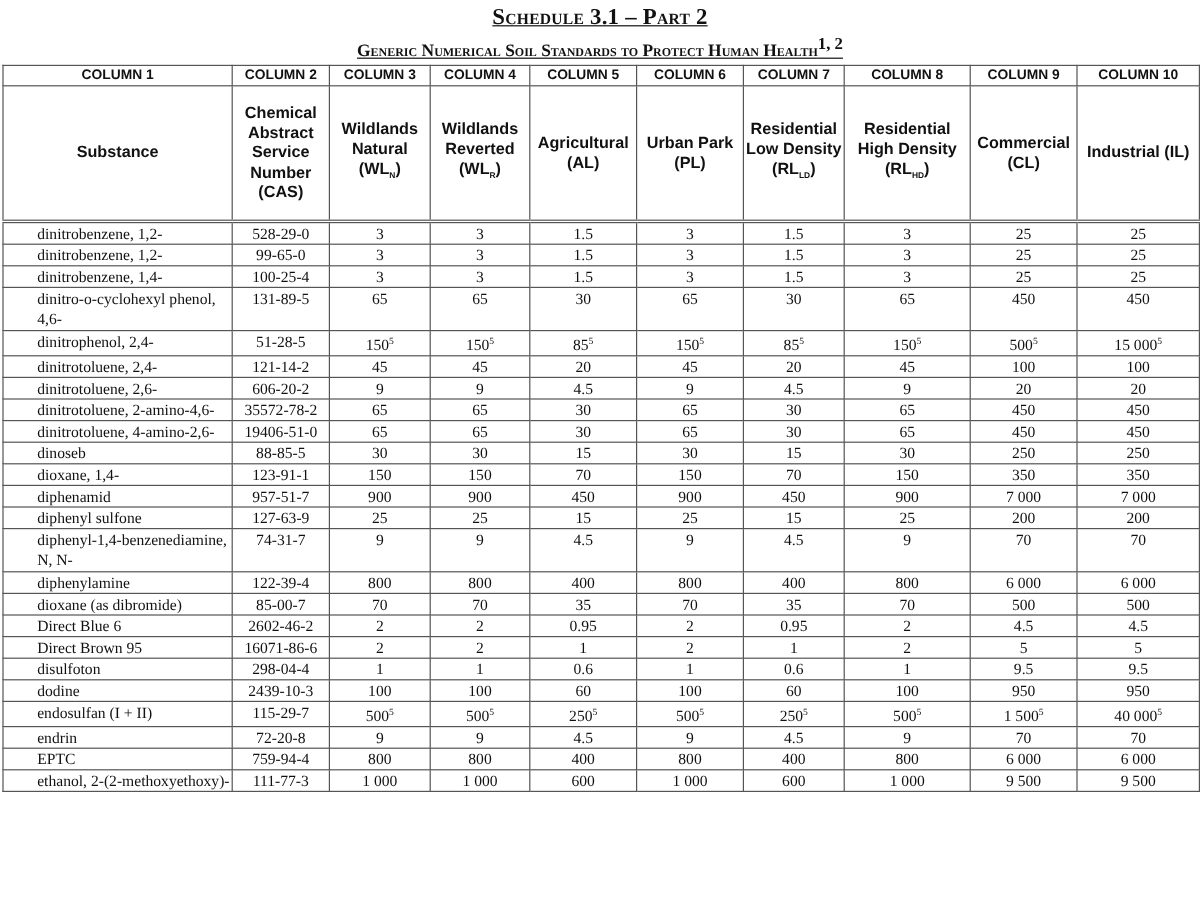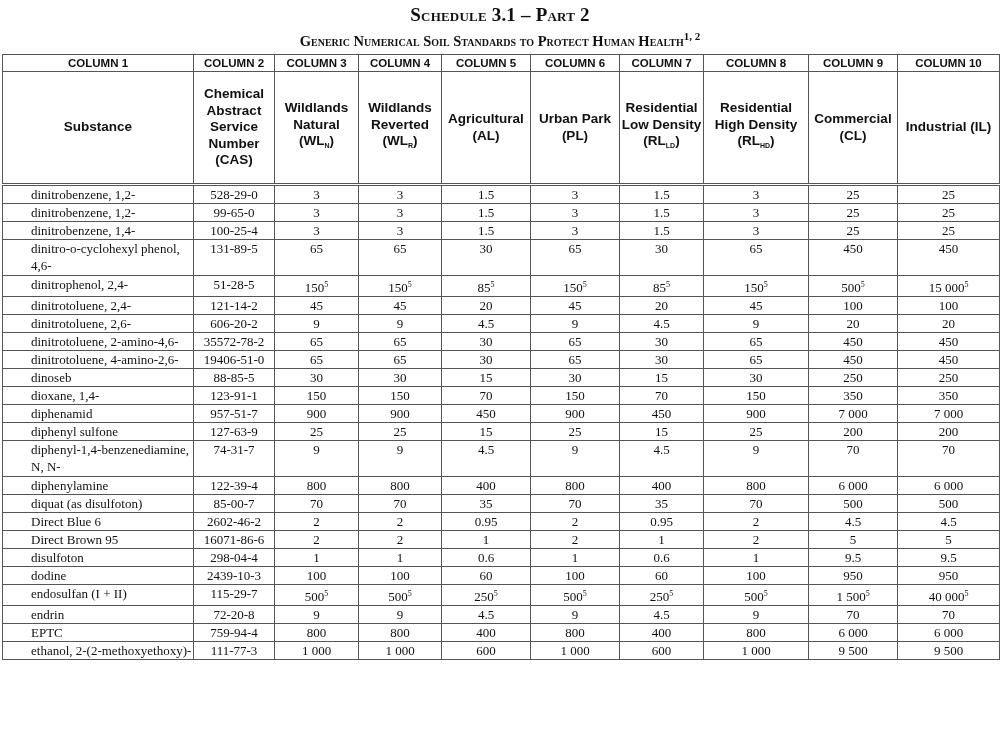--- a/index.html
+++ b/index.html
@@ -1,24 +1,25 @@
 <!DOCTYPE html>
 <html><head>
 <meta charset="utf-8">
 <style>
   html, body { margin: 0; padding: 0; background: #ffffff; }
   body { width: 1000px; height: 756px; overflow: hidden; position: relative; color: #111; }
   .title {
     position: absolute; left: 0; width: 1000px; text-align: center;
     font-family: "Liberation Serif", serif; font-weight: bold; font-variant: small-caps;
     color: #111;
+    text-decoration: underline;
   }
   .title1 { top: 4px; font-size: 19px; letter-spacing: 0.2px; }
   .title2 { top: 30px; font-size: 14.5px; }
-  .title2 sup { font-size: 11px; vertical-align: 6px; }
+  .title2 sup { font-size: 14px; vertical-align: 6px; }
   table {
     position: absolute; left: 2px; top: 54px; width: 997px;
     border-collapse: collapse; table-layout: fixed;
   }
   td, th { border: 1px solid #555; padding: 0; overflow: hidden; }
   th {
     font-family: "Liberation Sans", sans-serif; font-weight: bold; color: #111;
     text-align: center;
   }
   tr.colnum th { font-size: 11.5px; height: 16px; line-height: 14px; }
@@ -253,21 +254,21 @@
         <td><span>800</span></td>
         <td><span>800</span></td>
         <td><span>400</span></td>
         <td><span>800</span></td>
         <td><span>400</span></td>
         <td><span>800</span></td>
         <td><span>6 000</span></td>
         <td><span>6 000</span></td>
       </tr>
       <tr>
-        <td class="sub">diquat (as disulfoton)</td>
+        <td class="sub">dioxane (as dibromide)</td>
         <td class="cas">85-00-7</td>
         <td><span>70</span></td>
         <td><span>70</span></td>
         <td><span>35</span></td>
         <td><span>70</span></td>
         <td><span>35</span></td>
         <td><span>70</span></td>
         <td><span>500</span></td>
         <td><span>500</span></td>
       </tr>

